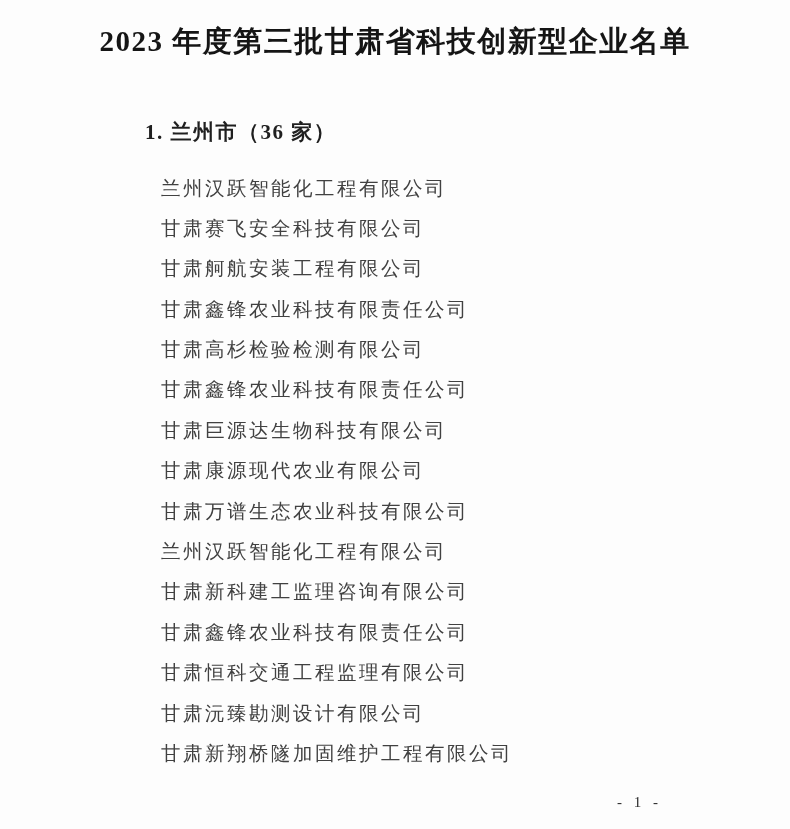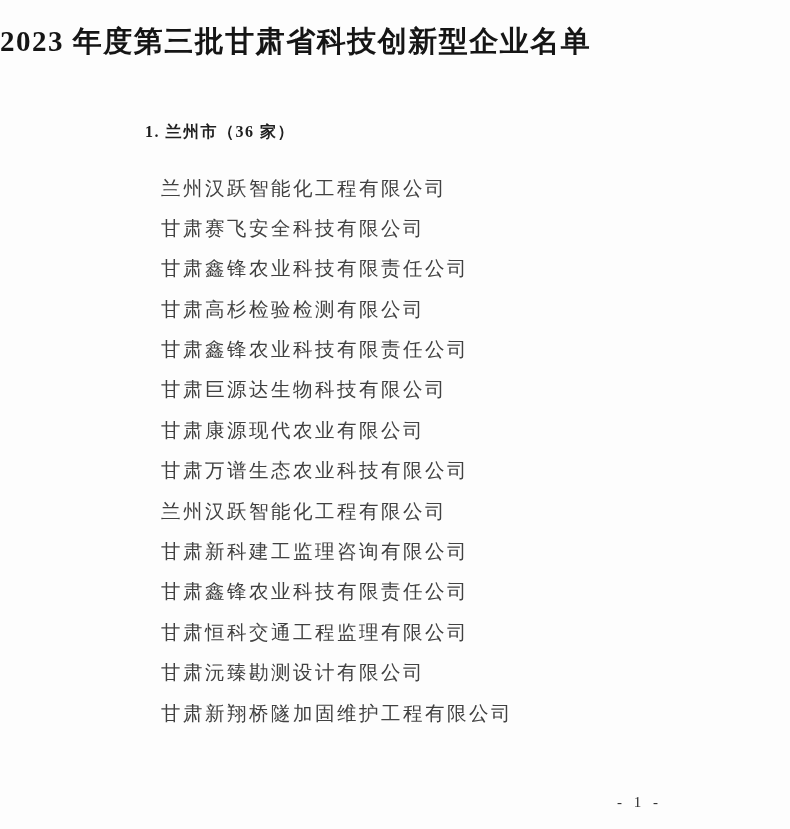--- a/index.html
+++ b/index.html
@@ -16,33 +16,34 @@
     position: relative;
     width: 790px;
     height: 829px;
     background: #fdfdfd;
     overflow: hidden;
     box-sizing: border-box;
   }
   .title {
     margin: 0;
     padding-top: 22px;
+    text-align: center;
     font-size: 29px;
     font-weight: bold;
     letter-spacing: 1.5px;
     color: #151515;
     line-height: 38px;
   }
   .content {
     margin: 52px 0 0 145px;
   }
   .section-heading {
     height: 40.5px;
     line-height: 40.5px;
-    font-size: 16px;
+    font-size: 21px;
     font-weight: 600;
     letter-spacing: 1.5px;
     color: #1f1f1f;
   }
   .company-list {
     margin: 16px;
     padding: 0;
     list-style: none;
   }
   .company-list li {
@@ -67,20 +68,21 @@
 
 <div class="page">
   <h1 class="title">2023 年度第三批甘肃省科技创新型企业名单</h1>
 
   <div class="content">
     <div class="section-heading">1. 兰州市（36 家）</div>
 
     <ul class="company-list">
         <li>兰州汉跃智能化工程有限公司</li>
         <li>甘肃赛飞安全科技有限公司</li>
+        <li>甘肃舸航安装工程有限公司</li>
         <li>甘肃鑫锋农业科技有限责任公司</li>
         <li>甘肃高杉检验检测有限公司</li>
         <li>甘肃鑫锋农业科技有限责任公司</li>
         <li>甘肃巨源达生物科技有限公司</li>
         <li>甘肃康源现代农业有限公司</li>
         <li>甘肃万谱生态农业科技有限公司</li>
         <li>兰州汉跃智能化工程有限公司</li>
         <li>甘肃新科建工监理咨询有限公司</li>
         <li>甘肃鑫锋农业科技有限责任公司</li>
         <li>甘肃恒科交通工程监理有限公司</li>

